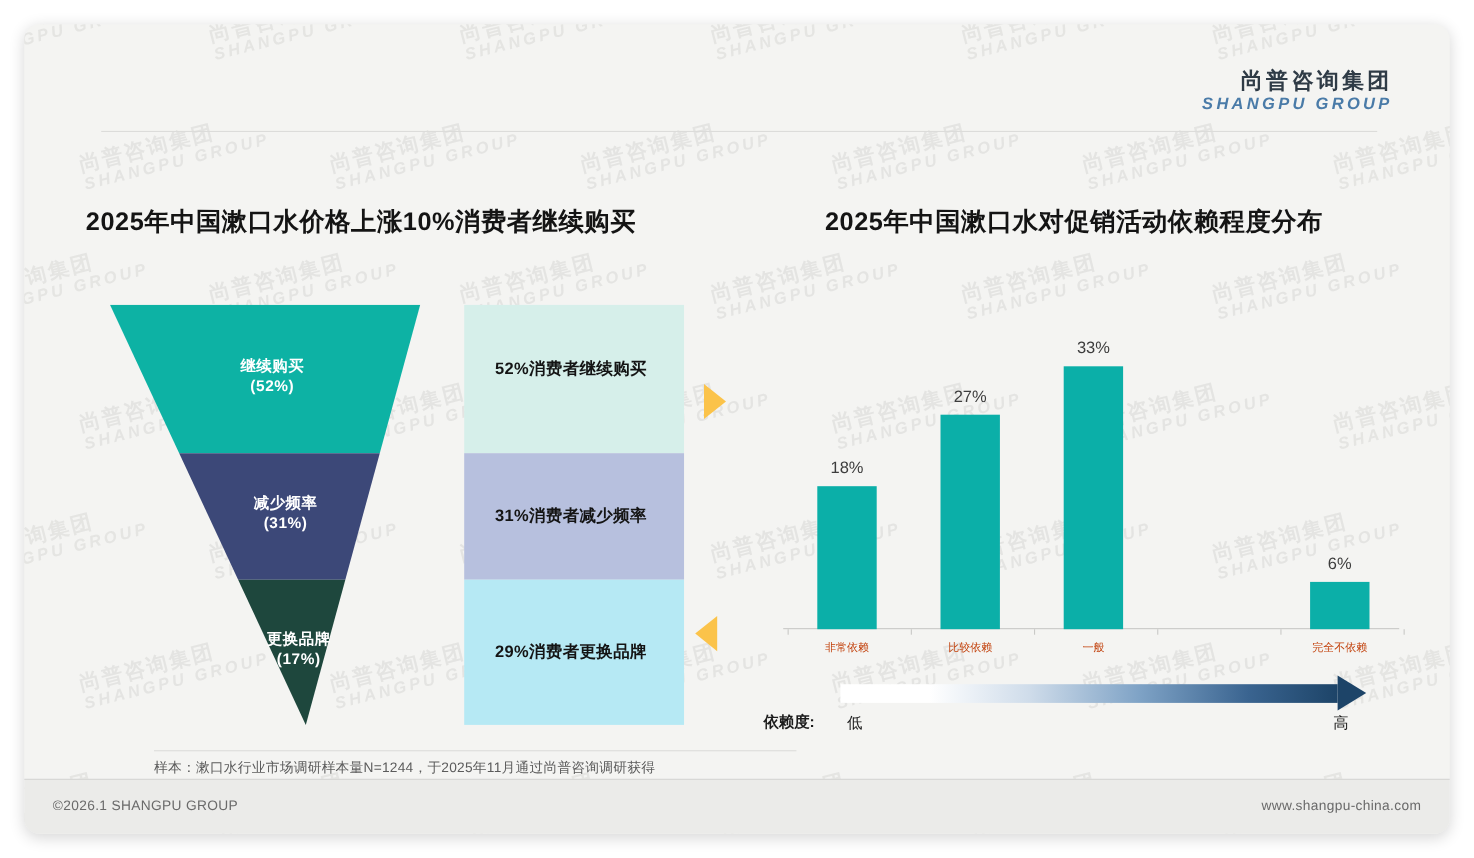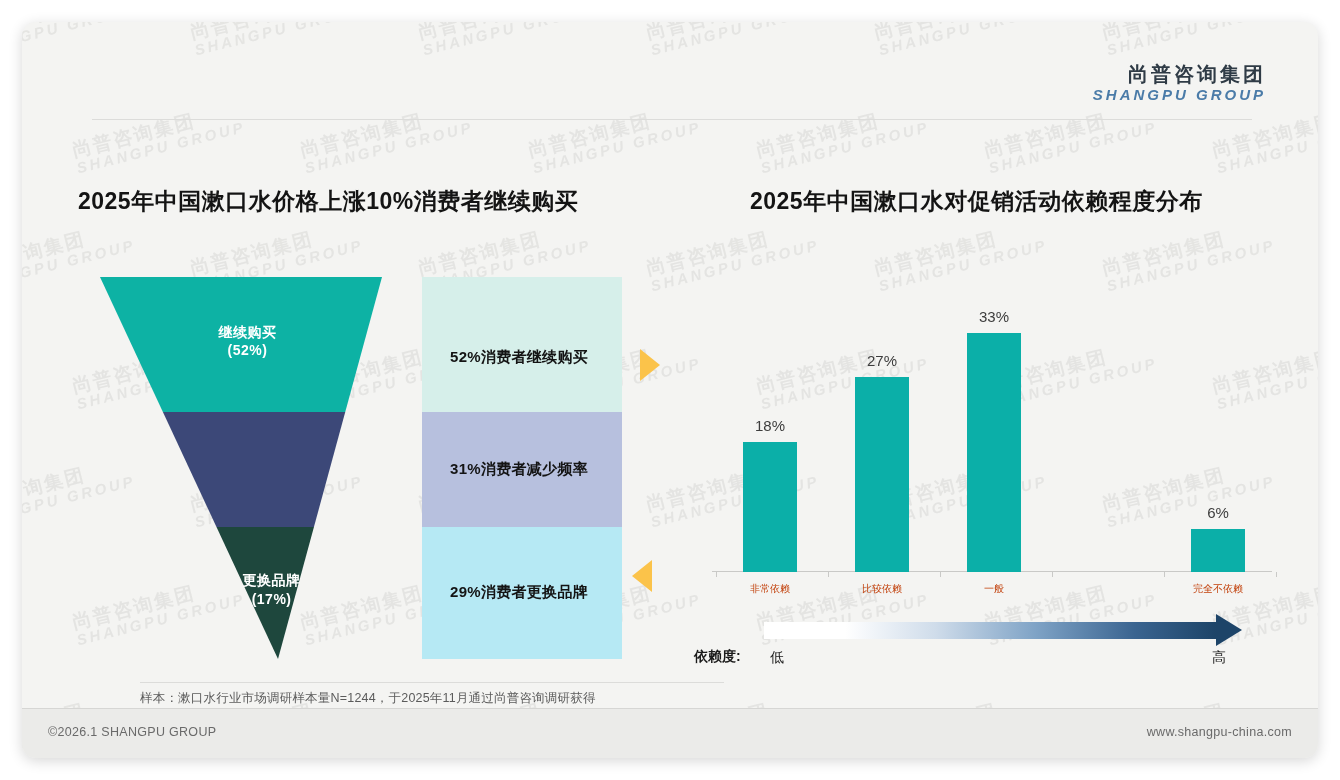--- a/index.html
+++ b/index.html
@@ -381,22 +381,23 @@
       <g id="funnel-shapes">
           <rect x="330" y="0" width="200" height="135" fill="#d6efea"></rect>
           <polygon points="8,0 290,0 253.2460732984293,135 70.90575916230367,135" fill="#0DB2A4"></polygon>
           <rect x="330" y="135" width="200" height="115" fill="#b7c0de"></rect>
           <polygon points="70.90575916230367,135 253.2460732984293,135 221.9371727748691,250 124.49214659685863,250" fill="#3C4878"></polygon>
           <rect x="330" y="250" width="200" height="132" fill="#b6e9f4"></rect>
           <polygon points="124.49214659685863,250 221.9371727748691,250 186,382 186,382" fill="#1E473D"></polygon>
         </g>
     </svg>
     <div class="fn-label" id="fn-label-0" style="left: 95.538px; top: 45.5px; width: 120px;"><span>继续购买</span><br><span>(52%)</span></div>
+    <div class="fn-label" id="fn-label-1" style="left: 107.645px; top: 170.5px; width: 120px;"><span>减少频率</span><br><span>(31%)</span></div>
     <div class="fn-label" id="fn-label-2" style="left: 119.607px; top: 294px; width: 120px;"><span>更换品牌</span><br><span>(17%)</span></div>
-    <div class="side-label" id="side-label-0" style="left: 358px; top: 71px;">52%消费者继续购买</div>
+    <div class="side-label" id="side-label-0" style="left: 358px; top: 49px;">52%消费者继续购买</div>
     <div class="side-label" id="side-label-1" style="left: 358px; top: 182.5px;">31%消费者减少频率</div>
     <div class="side-label" id="side-label-2" style="left: 358px; top: 306px;">29%消费者更换品牌</div>
   </div>
 
   <div class="tri tri-right" style="left:618px; top:327px;"></div>
   <div class="tri tri-left" style="left:610px; top:538px;"></div>
 
   <div class="chart" id="bar-chart">
     <div class="axis-line"></div>
   <div class="bar-col" style="left: 4px;">

